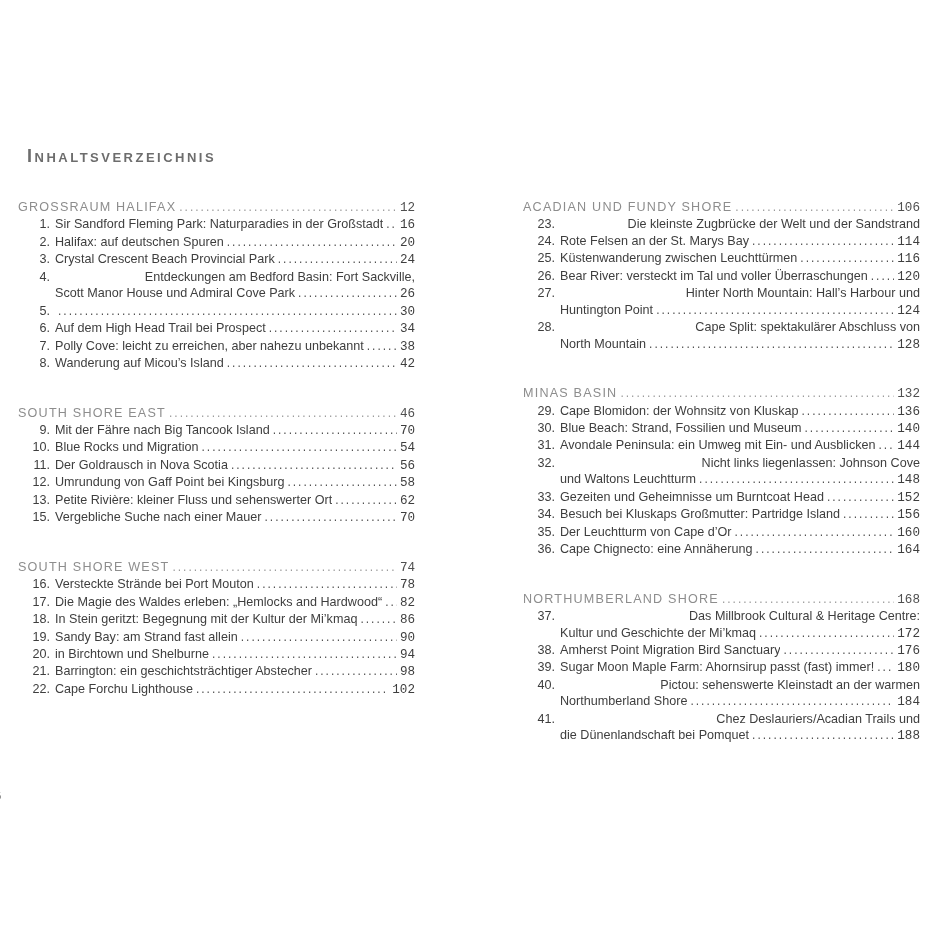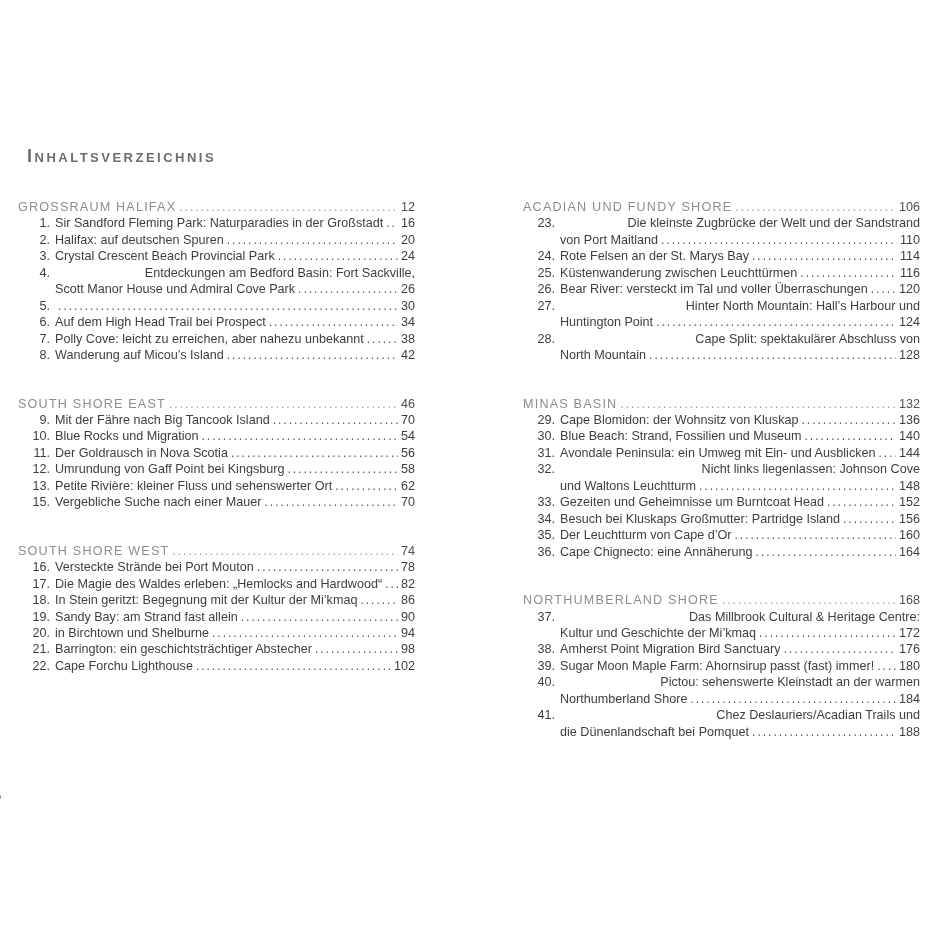--- a/index.html
+++ b/index.html
@@ -93,20 +93,21 @@
     content: "................................................................................................................................";
     letter-spacing: 2px;
     color: #4f4f4f;
     font-size: 12px;
   }
   .pagenum {
     flex: 0 0 auto;
     min-width: 14px;
     text-align: left;
     white-space: nowrap;
+    font-family: Liberation Mono, monospace;
   }
   .corner-num {
     position: absolute;
     font-size: 13px;
     line-height: 14px;
     color: #4a4a4a;
   }
   .corner-left  { left: -6px;  top: 789px; }
   .corner-right { right: -7px; top: 794px; }
 </style>
@@ -354,25 +355,20 @@
       <div class="section">
         <div class="toc-row head-row">
           <span class="line-text">ACADIAN UND FUNDY SHORE</span>
           <span class="leader"></span>
           <span class="pagenum">106</span>
         </div>
         <div class="entry">
           <span class="num">23.</span>
           <div class="body">
             <div class="line">Die kleinste Zugbrücke der Welt und der Sandstrand</div>
-            <div class="toc-row">
-              <span class="line-text">von Port Maitland</span>
-              <span class="leader"></span>
-              <span class="pagenum">110</span>
-            </div>
           </div>
         </div>
         <div class="entry">
           <span class="num">24.</span>
           <div class="body">
             <div class="toc-row">
               <span class="line-text">Rote Felsen an der St. Marys Bay</span>
               <span class="leader"></span>
               <span class="pagenum">114</span>
             </div>

